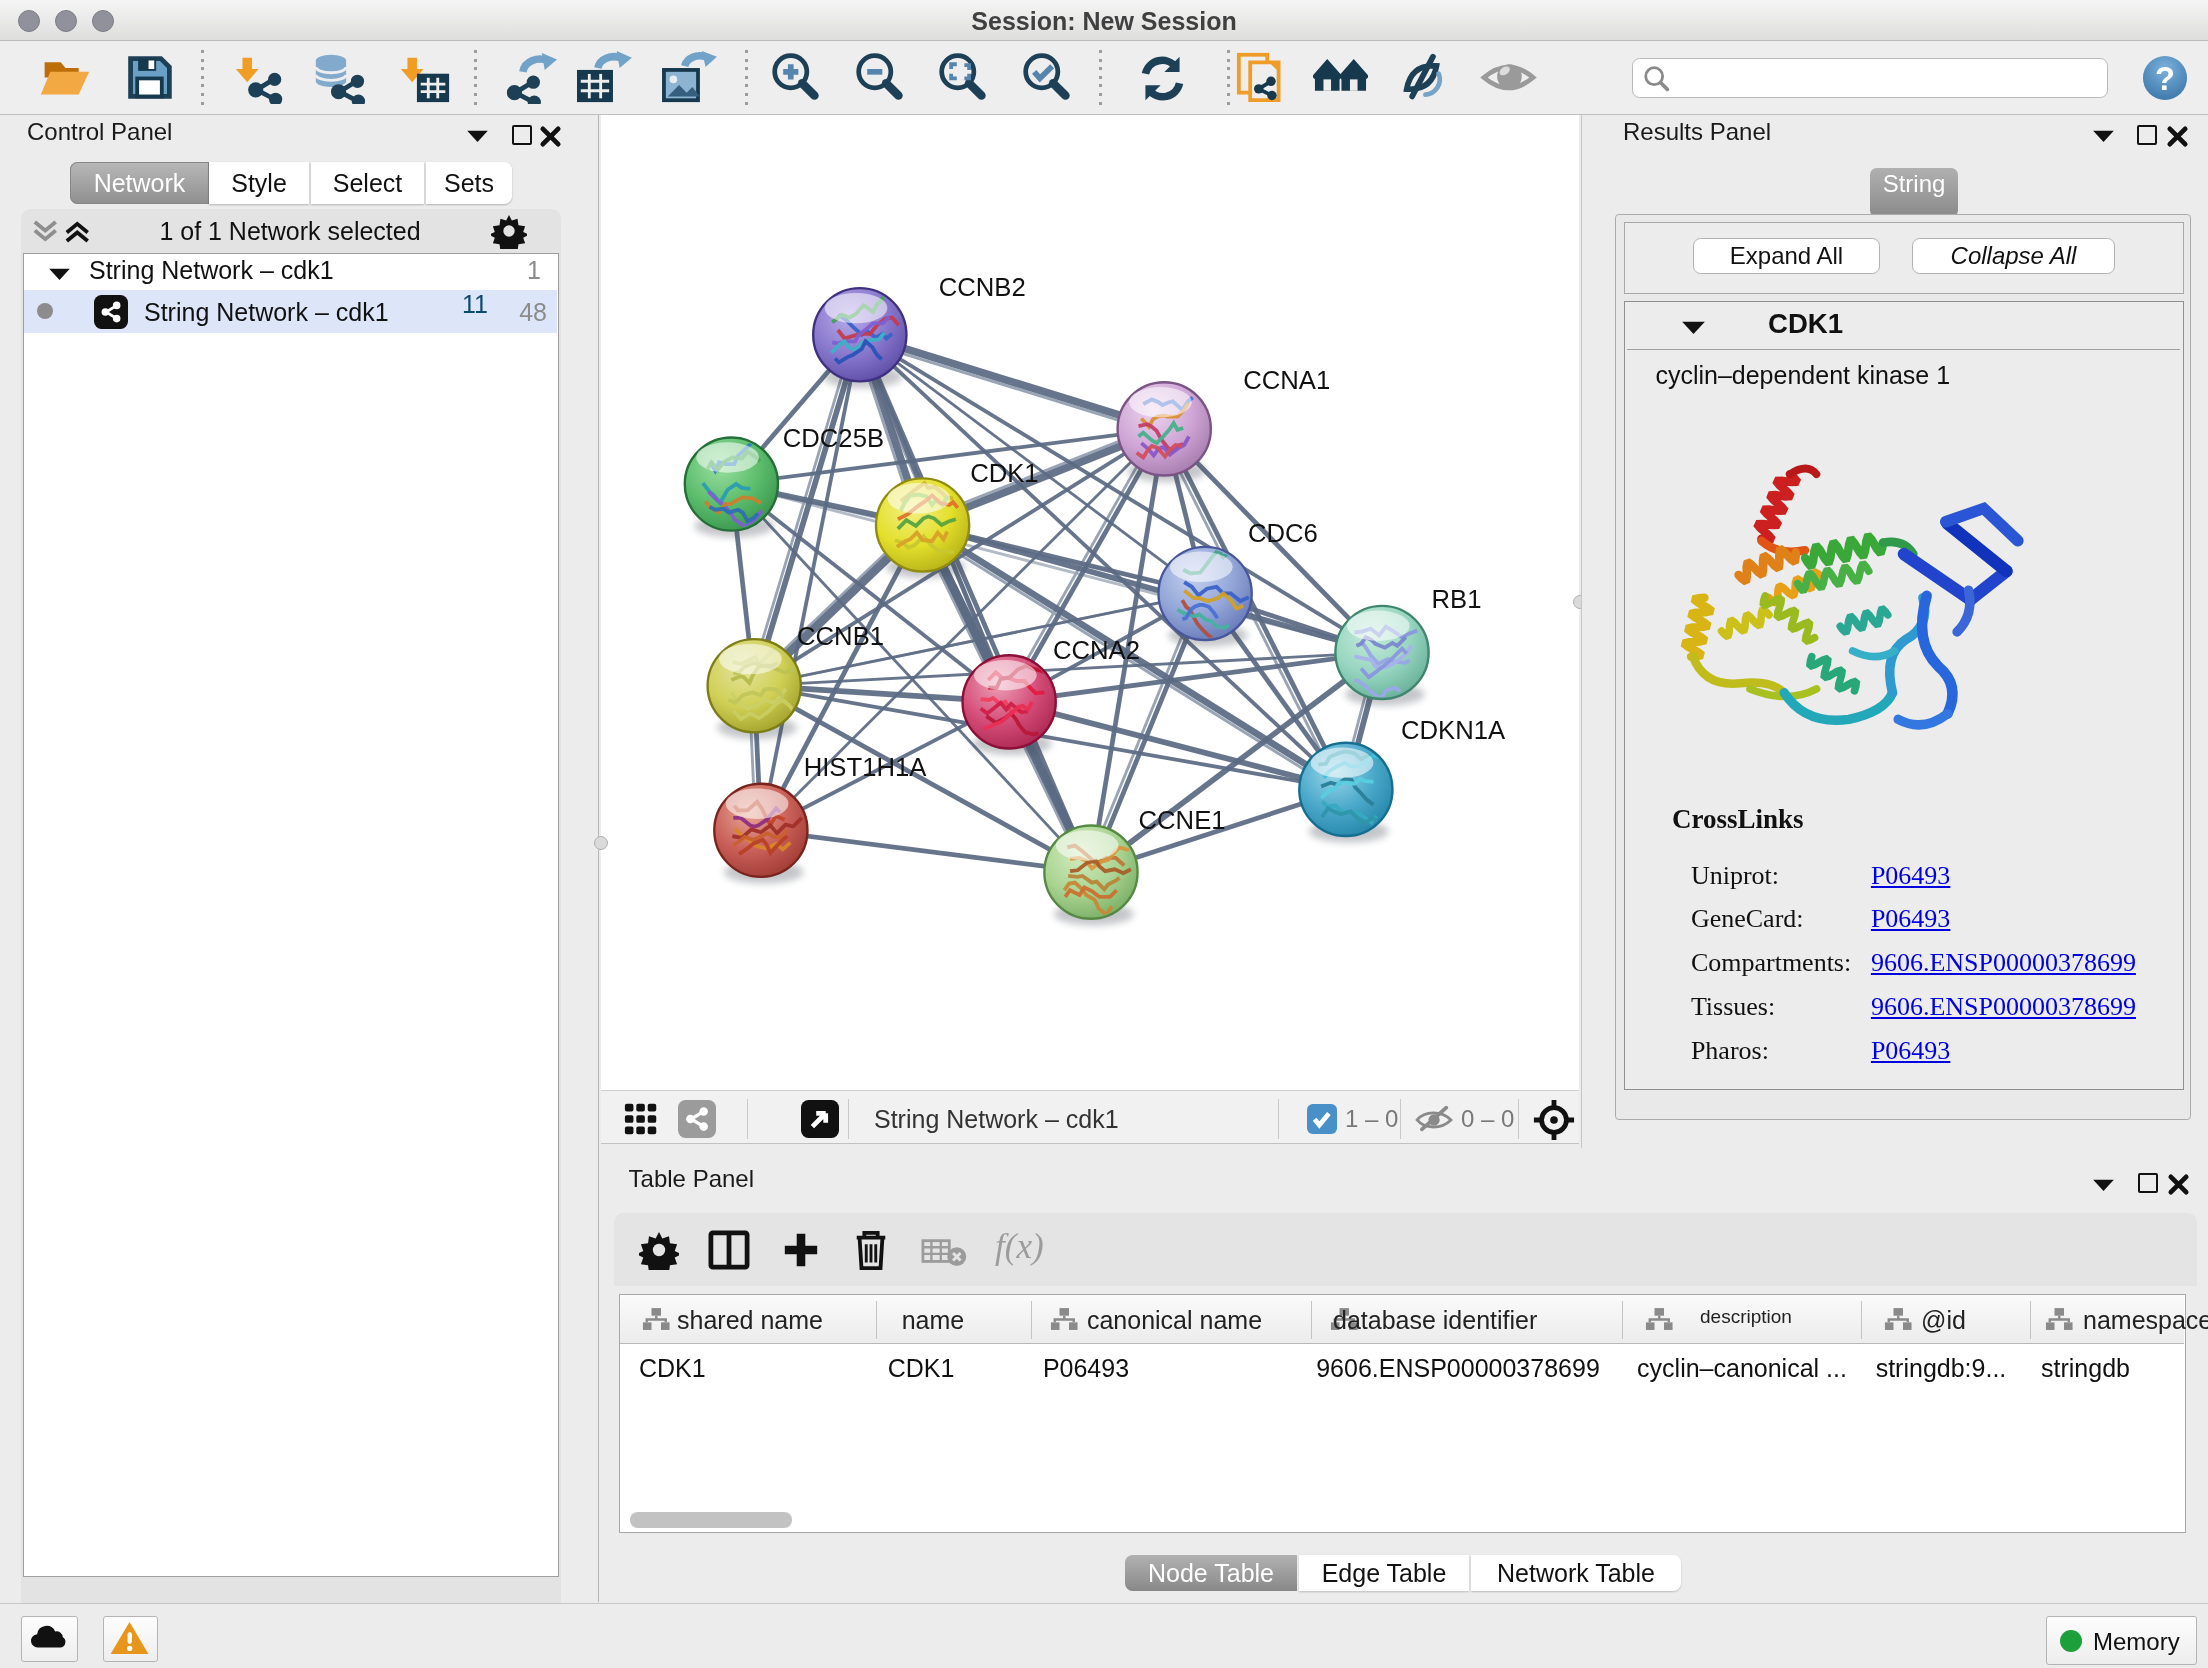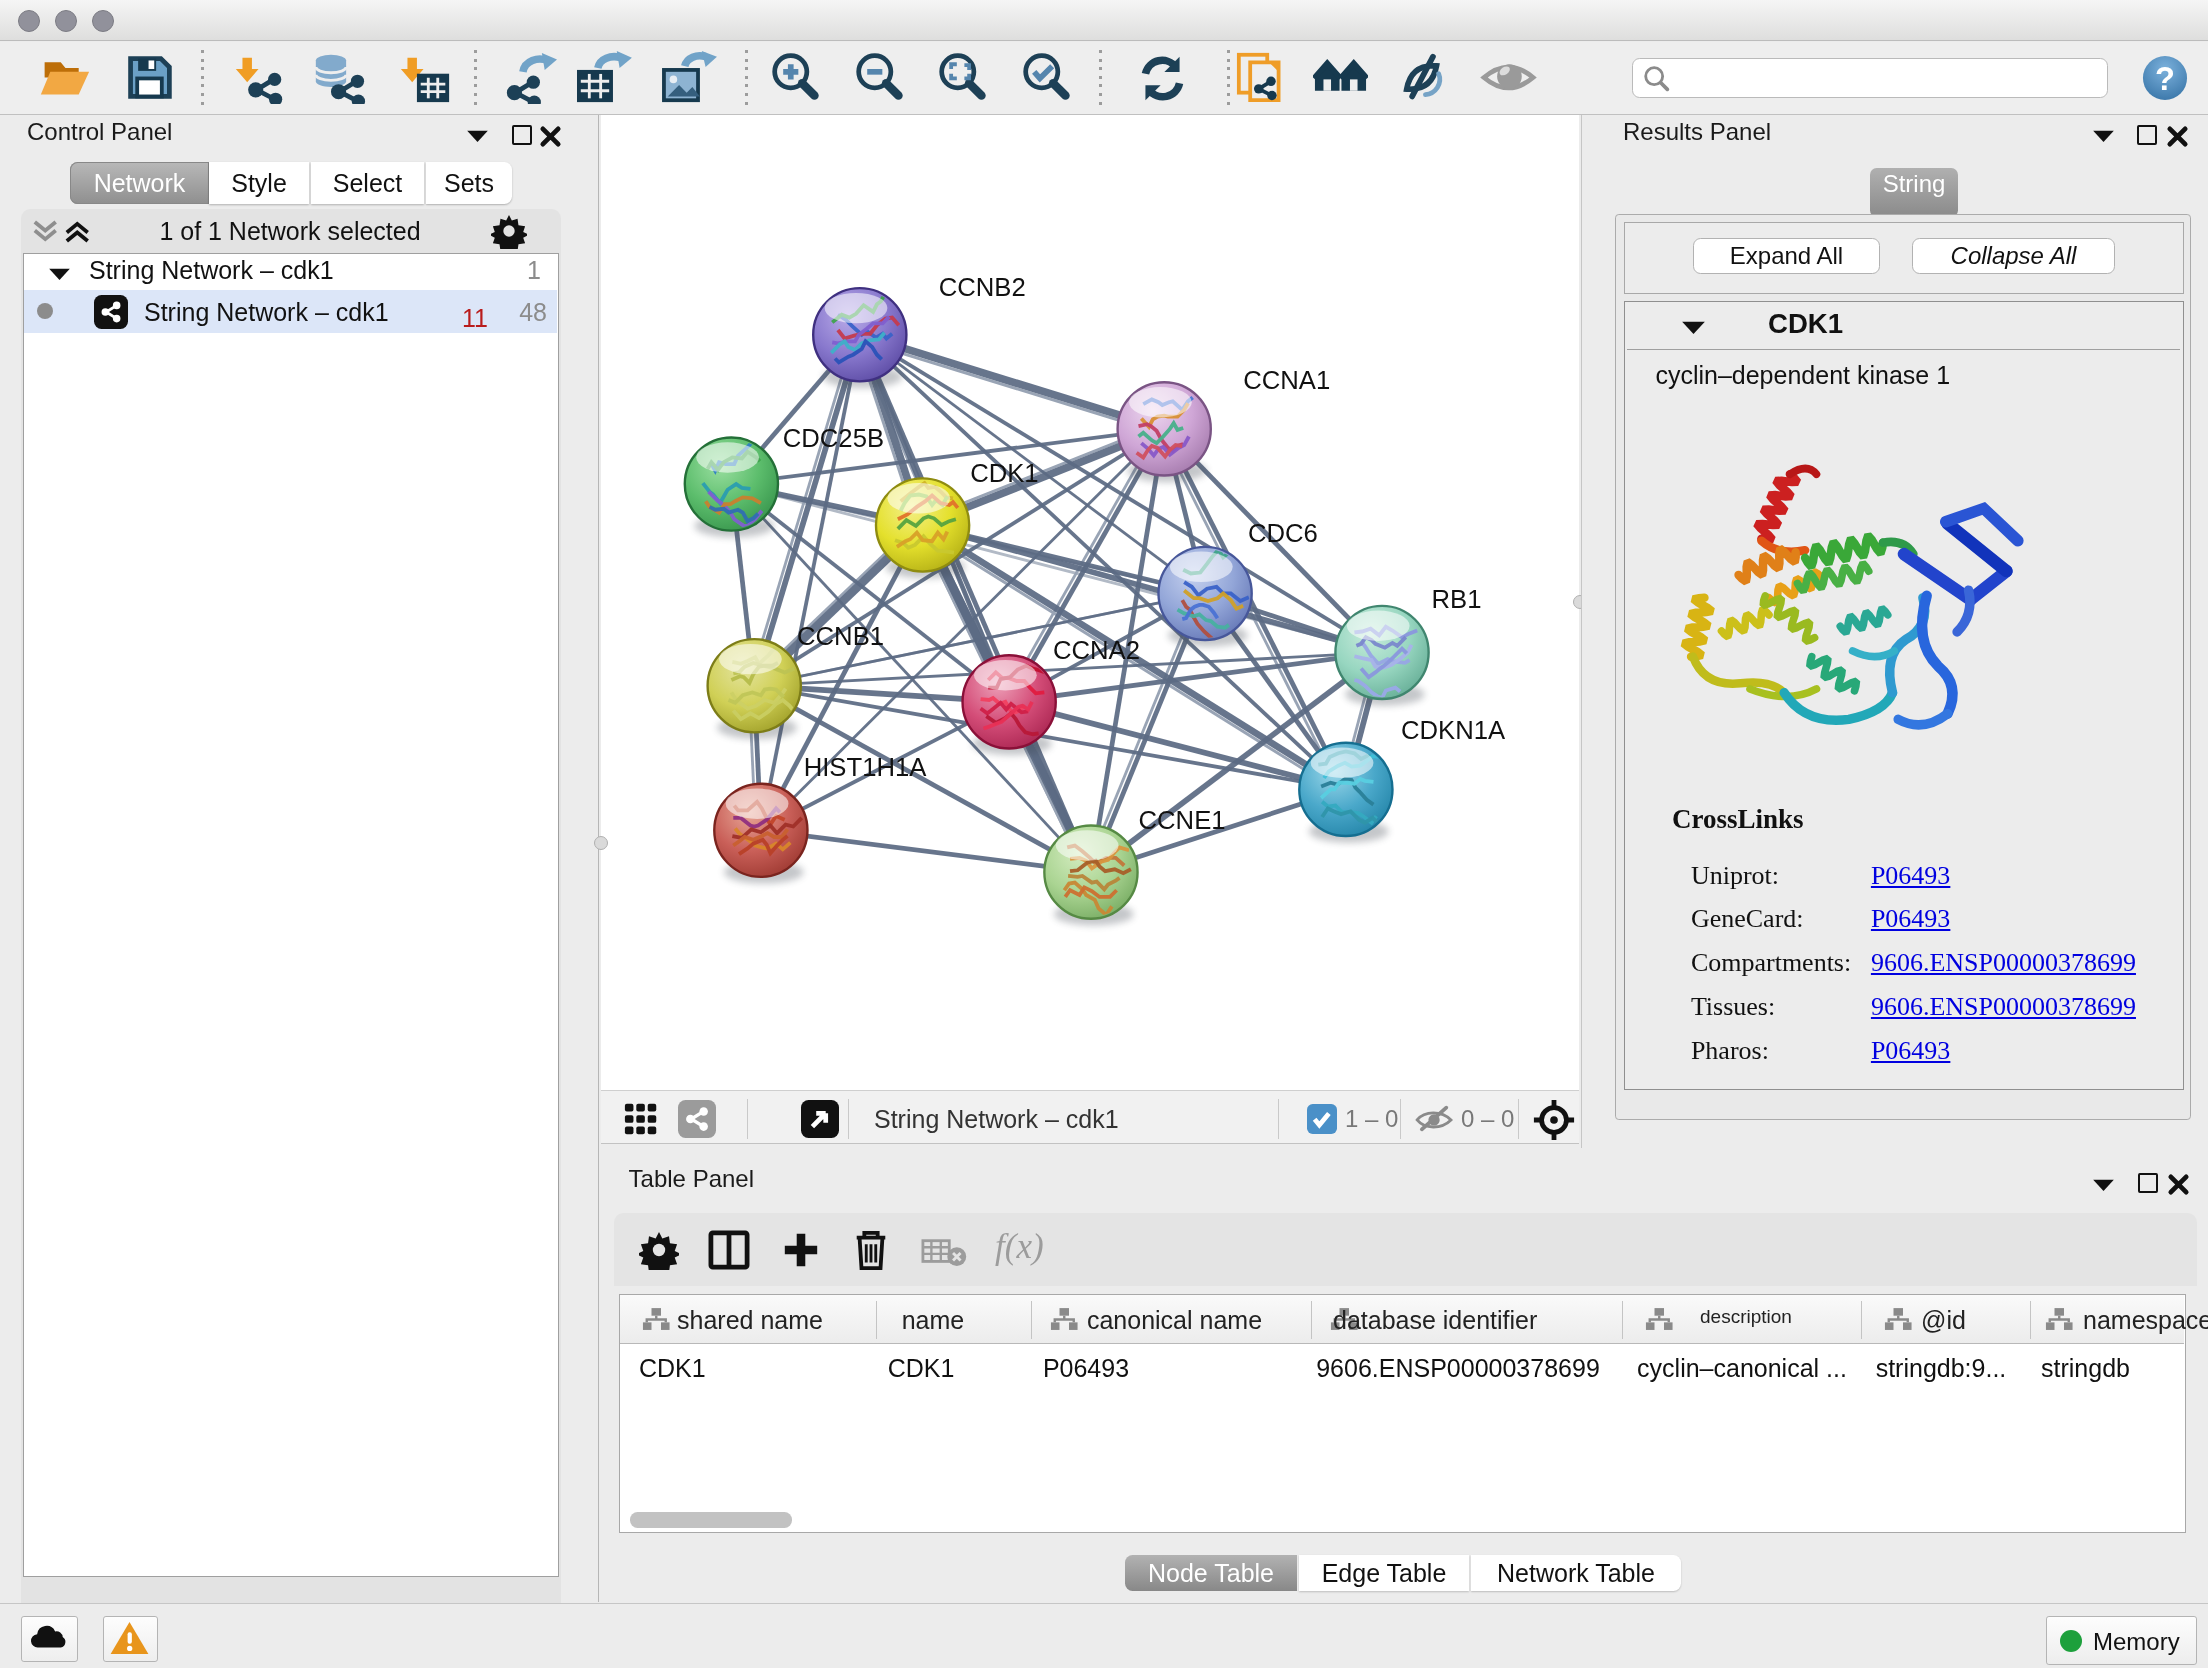--- a/index.html
+++ b/index.html
@@ -26,20 +26,21 @@
   #resultspanel { left:1581px; top:115px; width:628px; height:1033px; background:#ececec; border-left:1px solid #c6c6c6;}
   #tablepanel { left:601px; top:1148px; width:1607px; height:455px; background:#ececec; }
   #statusbar { left:0; top:1603px; width:2208px; height:66px; background:#ececec; border-top:1.9px solid #c6c6c6; }
 </style>
 </head>
 <body>
   <div id="titlebar" class="abs">
     <div class="tl" style="left:18px;"></div>
     <div class="tl" style="left:55px;"></div>
     <div class="tl" style="left:92px;"></div>
+    <div id="wintitle">Session: New Session</div>
   </div>
   <div id="toolbar" class="abs" style="position:absolute;">
     <svg class="abs" style="left:38px;top:8.6px;" width="53" height="53" viewBox="0 0 56 56">
       <path d="M7 12 h17 l5 6 h14 v10 H7z" fill="#bd6e08"></path>
       <path d="M3 46 L13 22 h41 L43 46z" fill="#f2a843"></path>
     </svg>
     <svg class="abs" style="left:123px;top:8.6px;" width="53" height="53" viewBox="0 0 56 56">
       <path d="M8 8 h32 l9 9 v31 H8z" fill="#6ba0c6" stroke="#1d4056" stroke-width="5"></path>
       <rect x="16" y="8" width="19" height="13" fill="#16394e"></rect>
       <rect x="27" y="10" width="6" height="9" fill="#fff"></rect>
@@ -208,21 +209,21 @@
         <div class="abs" style="left:13.3px;top:13.3px;width:16px;height:16px;border-radius:50%;background:#8c8c8c;"></div>
         <div class="abs" style="left:70px;top:4.8px;width:34px;height:34px;background:#111;border-radius:7.6px;">
           <svg width="34" height="34" viewBox="0 0 36 36">
             <path d="M13 18 L24 11 M13 18 L24 25" stroke="#fff" stroke-width="3"></path>
             <circle cx="12" cy="18" r="4" fill="#fff"></circle>
             <circle cx="24" cy="11" r="4" fill="#fff"></circle>
             <circle cx="24" cy="25" r="4" fill="#fff"></circle>
           </svg>
         </div>
         <div class="abs" style="left:120px;top:7.6px;font-size:25px;color:#111;">String Network – cdk1</div>
-        <div class="abs" style="left:407px;top:14px;width:57px;text-align:right;font-size:25px;color:#b91c1c;">11</div>
+        <div class="abs" style="left:407px;top:0;width:57px;text-align:right;font-size:25px;color:#0c4a6e;">11</div>
         <div class="abs" style="left:466px;top:7.6px;width:57px;text-align:right;font-size:25px;color:#8c8c8c;">48</div>
       </div>
     </div>
   </div>
   <div id="netview" class="abs" style="position:absolute;">
 <svg class="abs" style="left:0;top:0;" width="978" height="975" viewBox="0 0 1028 1025">
 <defs>
 <filter id="blur1" x="-50%" y="-50%" width="200%" height="200%">
           <feGaussianBlur stdDeviation="4"></feGaussianBlur>
         </filter>

